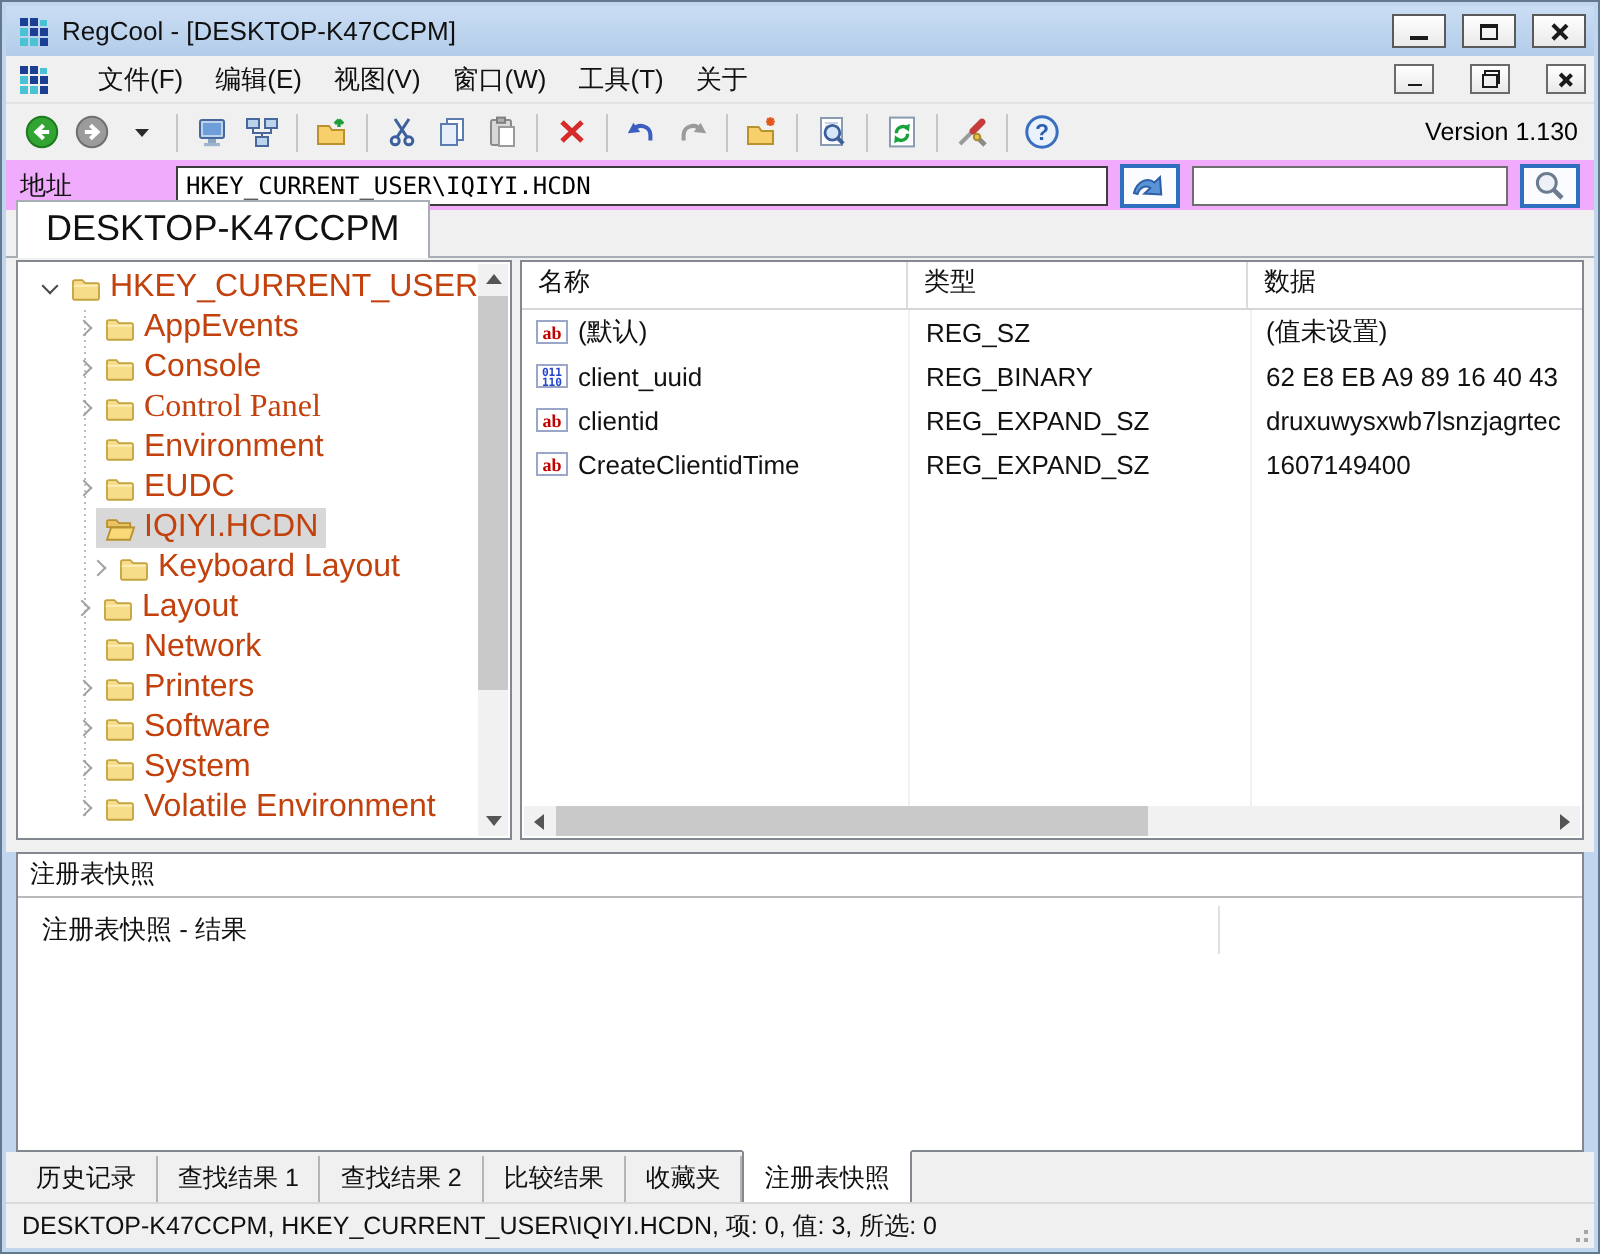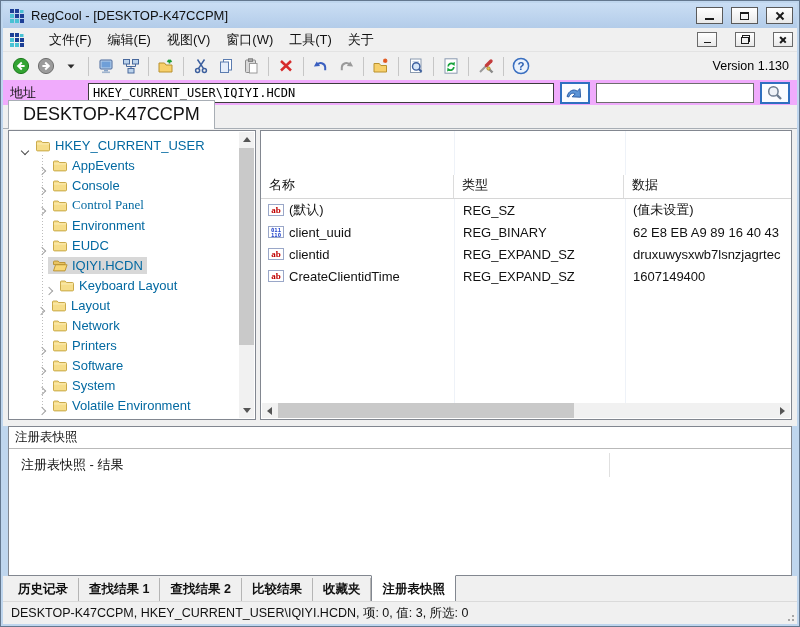--- a/index.html
+++ b/index.html
@@ -45,39 +45,39 @@
 
   
   .tabrow { height: 24px; background: #f0f0f0; display: flex; align-items: flex-end; padding: 0 5px; border-bottom: 1px solid #a8aeb5; }
   .stab { font-size: 18px; color: #111; padding: 3px 14px 4px 14px; background: #fff; border: 1px solid #a8aeb5; border-bottom: none; margin-bottom: -1px; }
 
   
   .main { flex: 1; background: #f0f0f0; display: flex; gap: 4px; padding: 1px 5px 1px 5px; min-height: 0; }
   .tree { width: 248px; background: #fff; border: 1px solid #828790; position: relative; overflow: hidden; padding-top: 3px; }
   .tree-guide { position: absolute; left: 33px; top: 24px; height: 254px; width: 1px;
     background: repeating-linear-gradient(to bottom, #bdbdbd 0 1px, transparent 1px 3px); }
-  .trow { height: 20px; display: flex; align-items: flex-end; white-space: nowrap; font-size: 13px; color: #0369a1; position: relative; }
+  .trow { height: 20px; display: flex; align-items: center; white-space: nowrap; font-size: 16px; color: #c2410c; position: relative; }
   .exp { width: 12px; display: inline-flex; align-items: center; justify-content: center; flex: none; }
   .exp i { width: 6px; height: 6px; display: block; }
   .exp.right i { border-top: 1.5px solid #a2a2a2; border-right: 1.5px solid #a2a2a2; transform: rotate(45deg); }
   .exp.down i { border-top: 1.6px solid #4a4a4a; border-right: 1.6px solid #4a4a4a; transform: rotate(135deg); margin-top: -3px; }
   .twrap { display: inline-flex; align-items: center; padding: 1px 4px 1px 2px; }
   .twrap.selwrap { background: #d8d8d8; }
   .ficon { margin: 0 4px 0 2px; display: inline-flex; }
   .vscroll { position: absolute; top: 1px; right: 1px; bottom: 1px; width: 15px; background: #f1f1f1; }
   .sarr { height: 15px; display: flex; align-items: center; justify-content: center; }
   .tri-up { width: 0; height: 0; border-left: 4px solid transparent; border-right: 4px solid transparent; border-bottom: 5px solid #555; }
   .tri-dn { width: 0; height: 0; border-left: 4px solid transparent; border-right: 4px solid transparent; border-top: 5px solid #555; }
   .tri-lf { width: 0; height: 0; border-top: 4px solid transparent; border-bottom: 4px solid transparent; border-right: 5px solid #555; }
   .tri-rt { width: 0; height: 0; border-top: 4px solid transparent; border-bottom: 4px solid transparent; border-left: 5px solid #555; }
   .vthumb { position: absolute; left: 0; top: 16px; width: 15px; height: 69%; background: #c9c9c9; }
 
   .list { flex: 1; background: #fff; border: 1px solid #828790; position: relative; overflow: hidden; display: flex; flex-direction: column; }
   .gridline { position: absolute; top: 0; bottom: 15px; width: 1px; background: #eef2f8; }
-  .list-header { display: flex; height: 24px; border-bottom: 1px solid #d6d6d6; position: relative; background: #fff; margin-top: 44px; }
+  .list-header { display: flex; height: 24px; border-bottom: 1px solid #d6d6d6; position: relative; background: #fff; }
   .hcell { font-size: 13px; color: #111; display: flex; align-items: flex-end; padding: 0 0 4px 8px; }
   .hcell.c0 { width: 193px; border-right: 1px solid #dcdcdc; }
   .hcell.c1 { width: 170px; border-right: 1px solid #dcdcdc; }
   .hcell.c2 { flex: 1; }
   .lrow { display: flex; height: 22px; align-items: center; font-size: 13px; color: #111; }
   .lcell { white-space: nowrap; overflow: hidden; }
   .lcell.c0 { width: 193px; display: flex; align-items: center; gap: 5px; padding-left: 7px; }
   .lcell.c1 { width: 170px; padding-left: 9px; }
   .lcell.c2 { flex: 1; padding-left: 9px; }
   .vicon { display: inline-flex; flex: none; }
@@ -90,21 +90,21 @@
 
   
   .bottompanel { height: 150px; margin: 0 5px; background: #fff; border: 1px solid #828790; display: flex; flex-direction: column; }
   .bp-header { height: 22px; border-bottom: 1px solid #b9b9b9; display: flex; align-items: center; padding-left: 6px; font-size: 12.5px; color: #111; background: #fff; }
   .bp-body { flex: 1; position: relative; background: #fff; }
   .bp-row { font-size: 13px; color: #111; padding: 7px 0 0 12px; }
   .bp-colsep { position: absolute; left: 600px; top: 4px; height: 24px; width: 1px; background: #e0e0e0; }
 
   
   .btabs { height: 25px; background: #f0f0f0; display: flex; align-items: flex-start; padding: 2px 0 0 5px; }
-  .btab { font-size: 12.5px; color: #111; padding: 3px 10px 4px 10px; border-right: 1px solid #b5b5b5; border-bottom: 1px solid #9f9f9f; background: #f0f0f0; white-space: nowrap; font-weight: bold; }
+  .btab { font-size: 12.5px; color: #111; padding: 3px 10px 4px 10px; border-right: 1px solid #b5b5b5; border-bottom: 1px solid #9f9f9f; background: #f0f0f0; white-space: nowrap; }
   .btab.active { background: #fff; border: 1px solid #828790; border-top: 1px solid #fff; margin-top: -3px; padding-top: 5px; border-bottom: none; padding-bottom: 5px; }
 
   
   .statusbar { height: 23px; background: #f0f0f0; border-top: 1px solid #dadada; display: flex; align-items: center; padding: 0 18px 0 8px; font-size: 12.5px; color: #111; position: relative; }
   .grip { position: absolute; right: 3px; bottom: 3px; width: 2px; height: 2px; background: transparent;
     box-shadow: 0 0 #a6a6a6, -4px 0 #a6a6a6, 0 -4px #a6a6a6, -8px 0 0 rgba(0,0,0,0), 0 0 #a6a6a6; }
   .grip::before { content: ""; position: absolute; left: 0; top: 0; width: 2px; height: 2px; background: #a6a6a6;
     box-shadow: -4px 0 #a6a6a6, 0 -4px #a6a6a6, -4px -4px rgba(0,0,0,0), -8px 0 rgba(0,0,0,0); }
 </style>
 </head>

